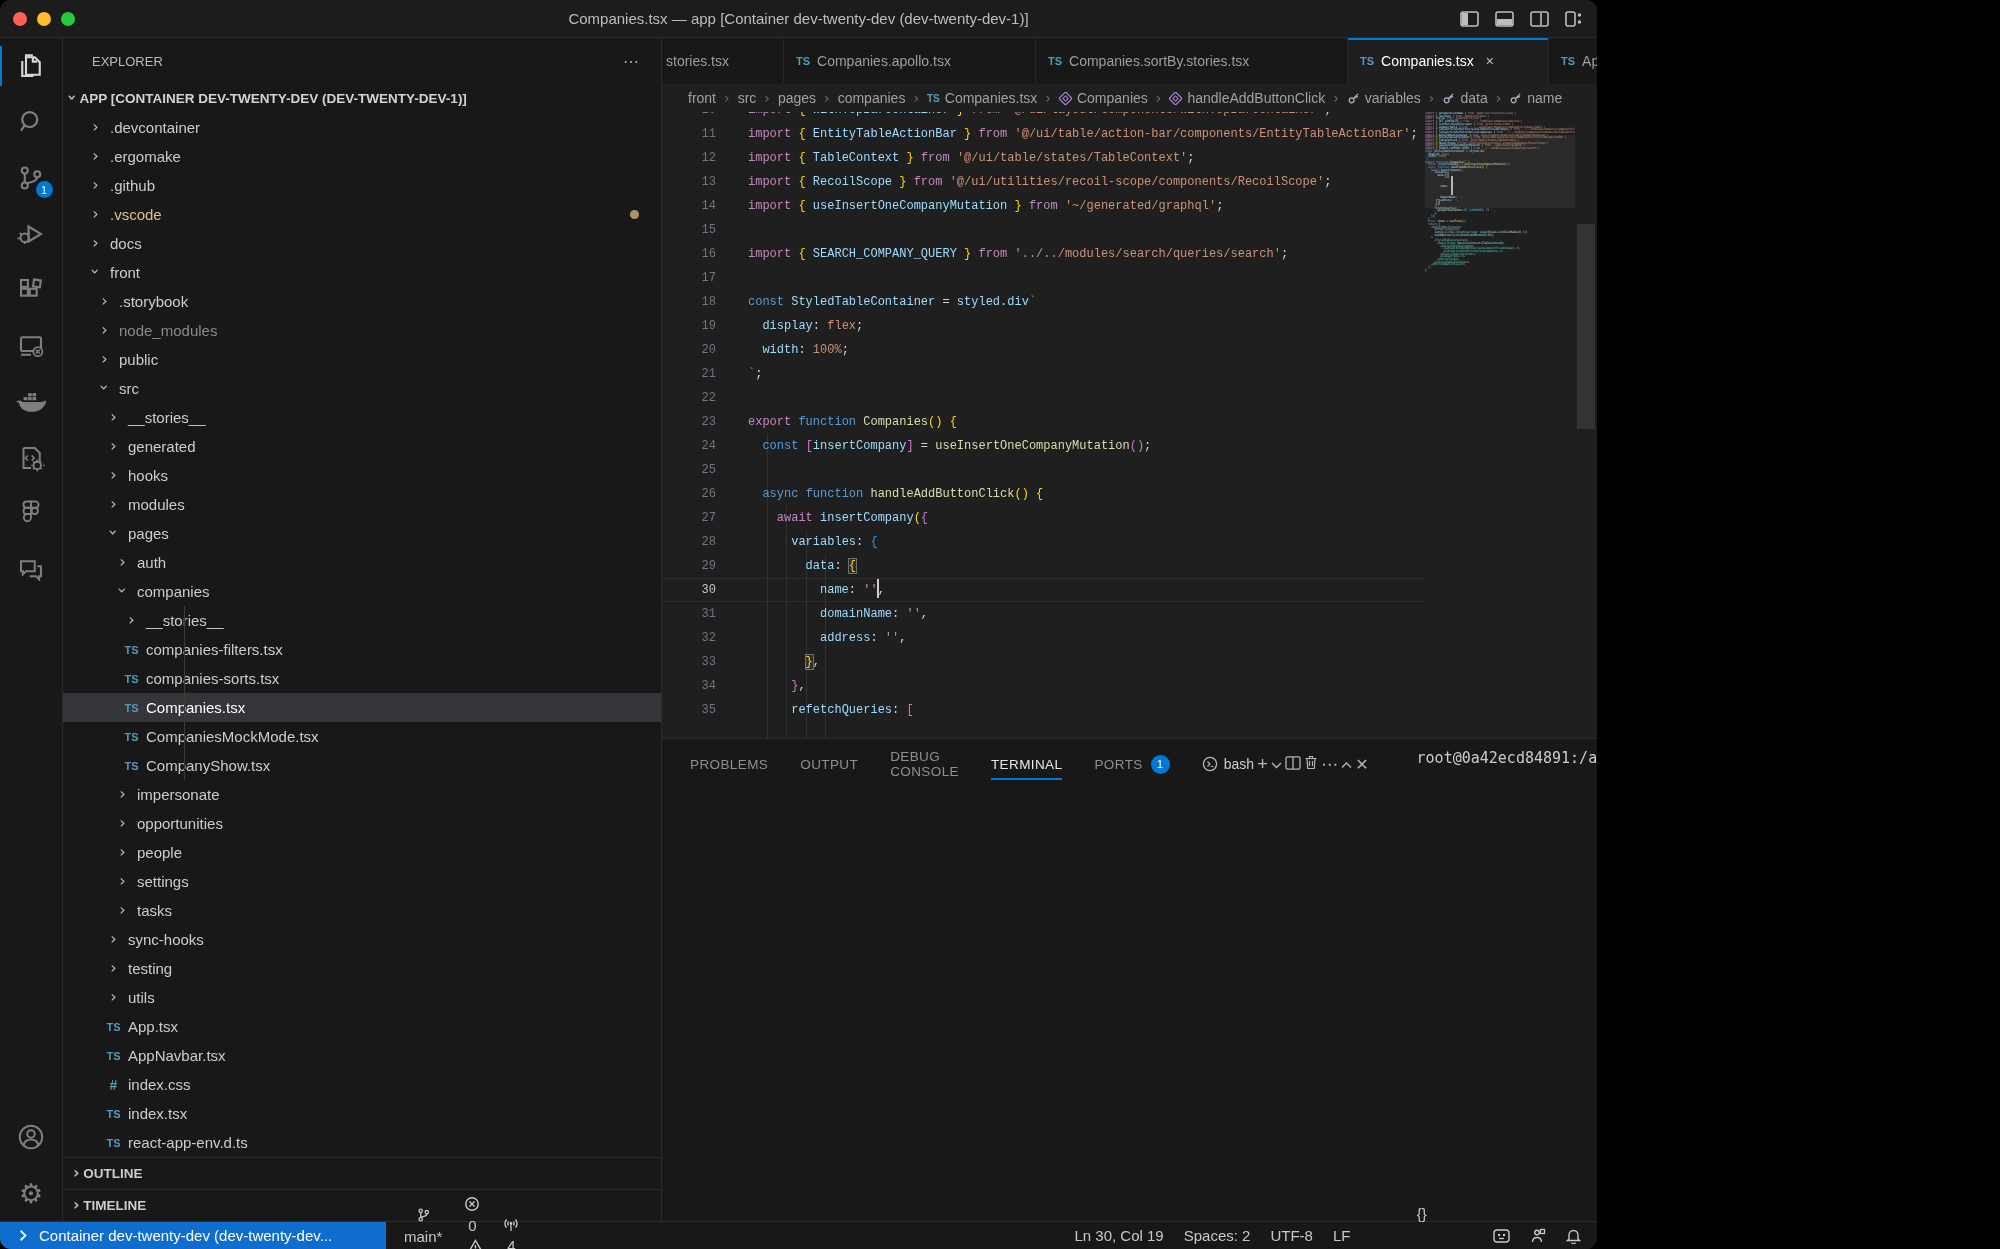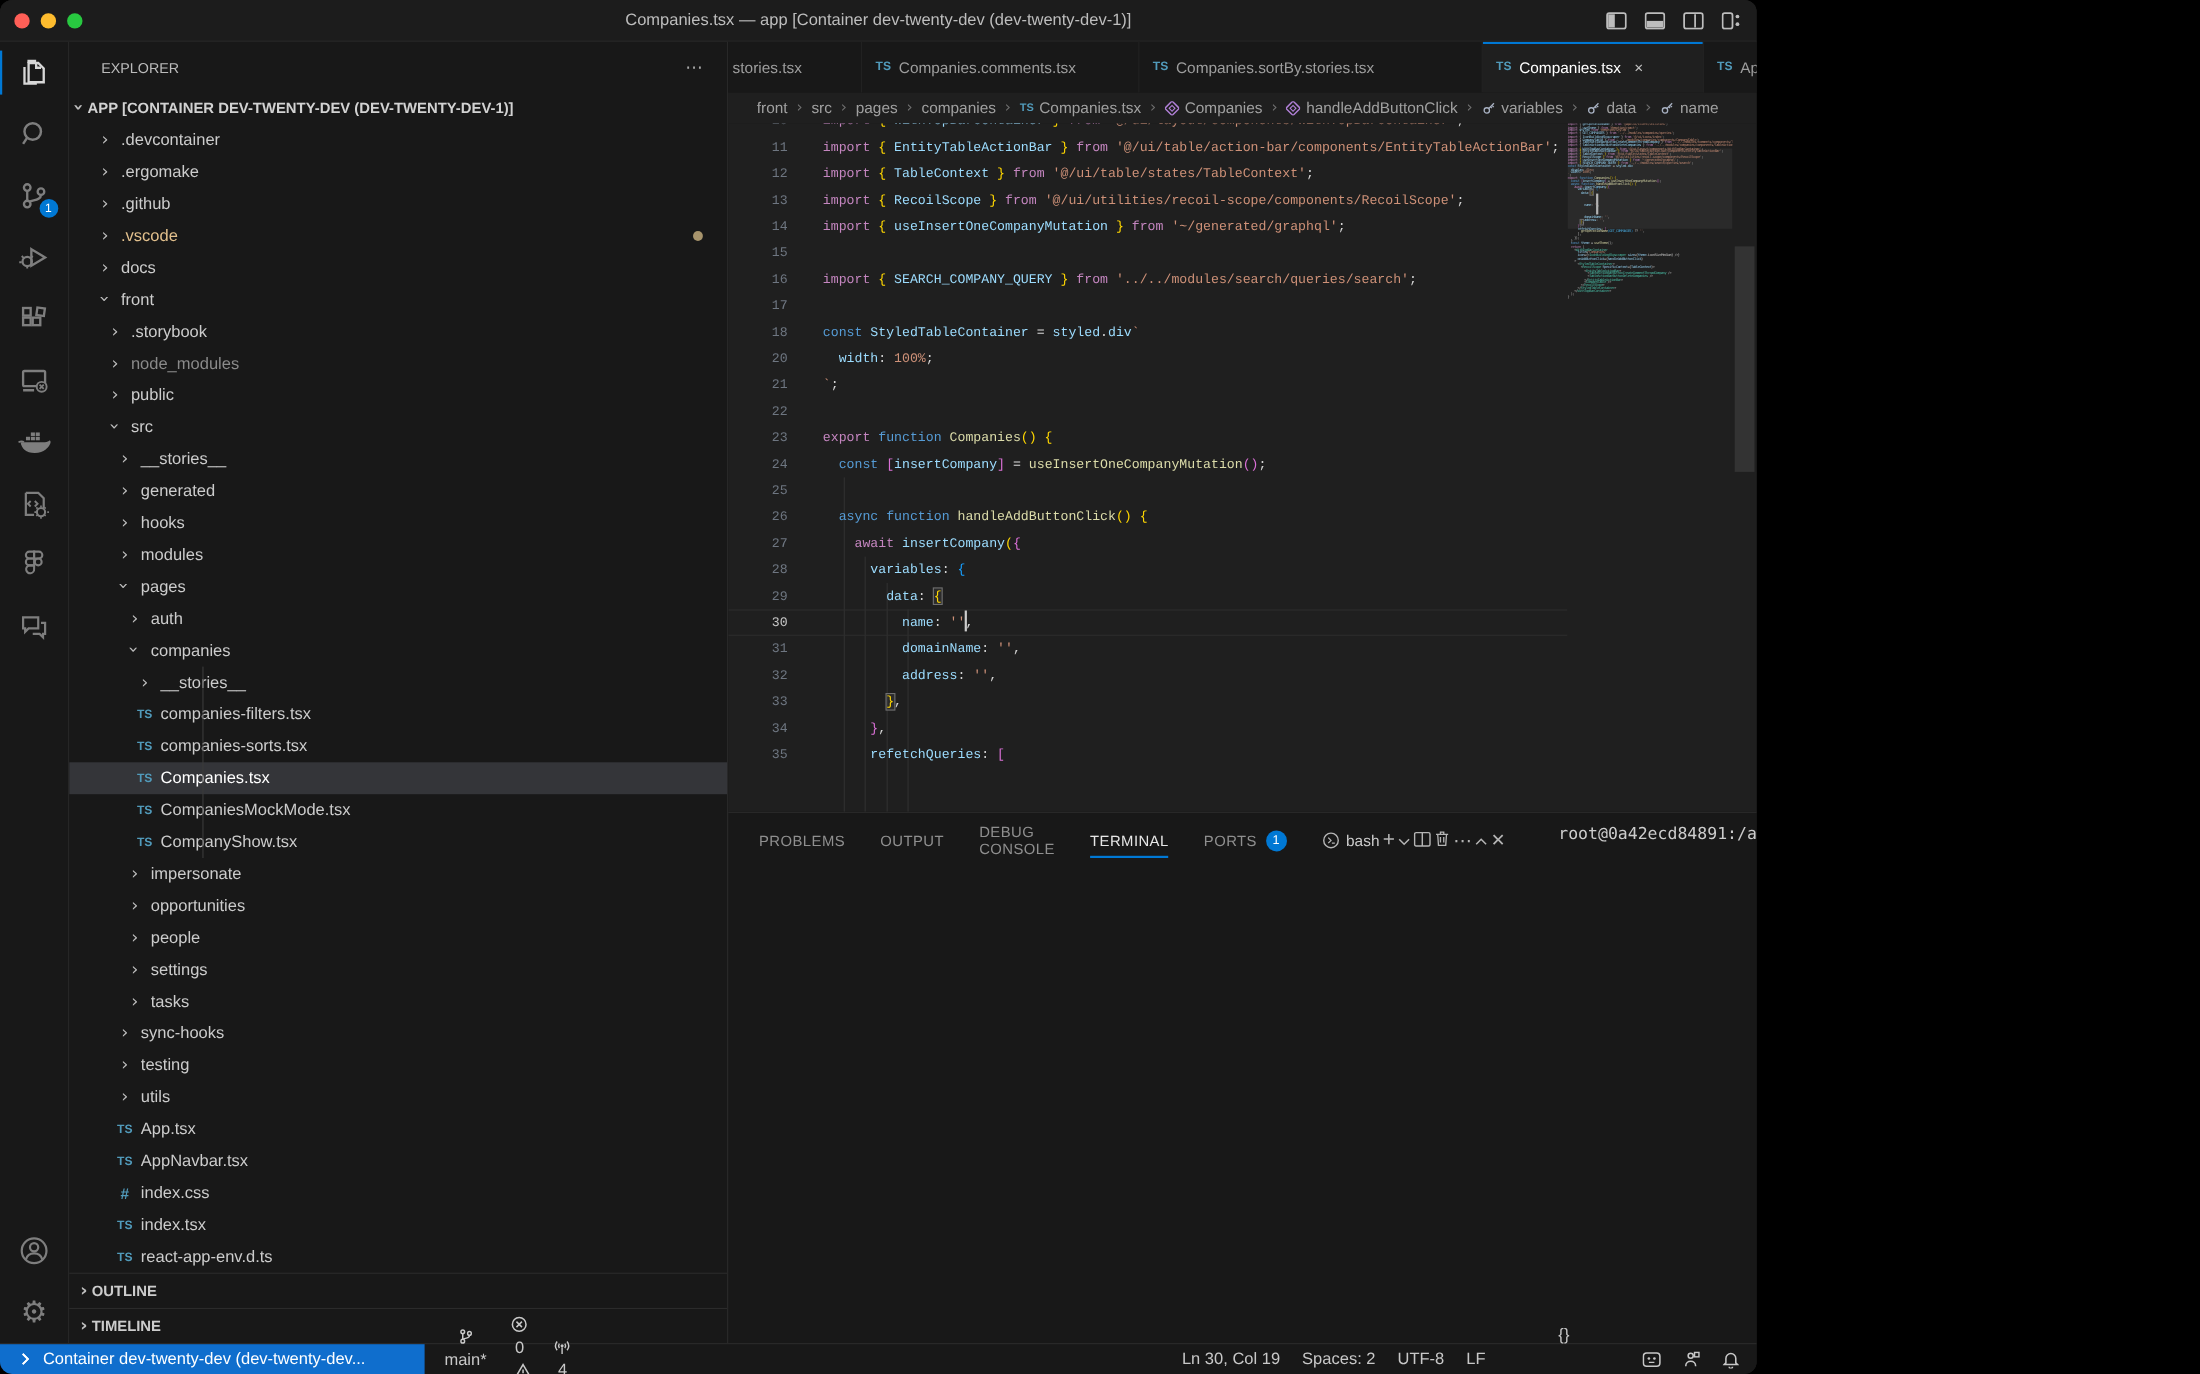--- a/index.html
+++ b/index.html
@@ -487,21 +487,21 @@
       </div>
     </div>
 
     <div class="egroup">
       <div class="tabbar" id="tabbar">
           <div class="tab partial" style="width: 122px;">
             <span>stories.tsx</span>
           </div>
           <div class="tab" style="width: 252px;">
             <span class="ficon">TS</span>
-            <span>Companies.comments.tsx</span>
+            <span>Companies.apollo.tsx</span>
           </div>
           <div class="tab" style="width: 312px;">
             <span class="ficon">TS</span>
             <span>Companies.sortBy.stories.tsx</span>
           </div>
           <div class="tab active" style="width: 201px;">
             <span class="ficon">TS</span>
             <span>Companies.tsx</span>
             <span class="close">×</span>
           </div>
@@ -592,20 +592,21 @@
         <div class="codearea" id="codearea">
             <div class="cl" style="margin-top: -14px;"><span class="ln">10</span><span class="lc"><span class="tk-kw">import</span><span class="tk-pl"> </span><span class="tk-b1">{</span><span class="tk-pl"> </span><span class="tk-vr">WithTopBarContainer</span><span class="tk-pl"> </span><span class="tk-b1">}</span><span class="tk-pl"> </span><span class="tk-kw">from</span><span class="tk-pl"> </span><span class="tk-sr">'@/ui/layout/components/WithTopBarContainer'</span><span class="tk-pl">;</span></span></div>
             <div class="cl"><span class="ln">11</span><span class="lc"><span class="tk-kw">import</span><span class="tk-pl"> </span><span class="tk-b1">{</span><span class="tk-pl"> </span><span class="tk-vr">EntityTableActionBar</span><span class="tk-pl"> </span><span class="tk-b1">}</span><span class="tk-pl"> </span><span class="tk-kw">from</span><span class="tk-pl"> </span><span class="tk-sr">'@/ui/table/action-bar/components/EntityTableActionBar'</span><span class="tk-pl">;</span></span></div>
             <div class="cl"><span class="ln">12</span><span class="lc"><span class="tk-kw">import</span><span class="tk-pl"> </span><span class="tk-b1">{</span><span class="tk-pl"> </span><span class="tk-vr">TableContext</span><span class="tk-pl"> </span><span class="tk-b1">}</span><span class="tk-pl"> </span><span class="tk-kw">from</span><span class="tk-pl"> </span><span class="tk-sr">'@/ui/table/states/TableContext'</span><span class="tk-pl">;</span></span></div>
             <div class="cl"><span class="ln">13</span><span class="lc"><span class="tk-kw">import</span><span class="tk-pl"> </span><span class="tk-b1">{</span><span class="tk-pl"> </span><span class="tk-vr">RecoilScope</span><span class="tk-pl"> </span><span class="tk-b1">}</span><span class="tk-pl"> </span><span class="tk-kw">from</span><span class="tk-pl"> </span><span class="tk-sr">'@/ui/utilities/recoil-scope/components/RecoilScope'</span><span class="tk-pl">;</span></span></div>
             <div class="cl"><span class="ln">14</span><span class="lc"><span class="tk-kw">import</span><span class="tk-pl"> </span><span class="tk-b1">{</span><span class="tk-pl"> </span><span class="tk-vr">useInsertOneCompanyMutation</span><span class="tk-pl"> </span><span class="tk-b1">}</span><span class="tk-pl"> </span><span class="tk-kw">from</span><span class="tk-pl"> </span><span class="tk-sr">'~/generated/graphql'</span><span class="tk-pl">;</span></span></div>
             <div class="cl"><span class="ln">15</span><span class="lc"></span></div>
             <div class="cl"><span class="ln">16</span><span class="lc"><span class="tk-kw">import</span><span class="tk-pl"> </span><span class="tk-b1">{</span><span class="tk-pl"> </span><span class="tk-vr">SEARCH_COMPANY_QUERY</span><span class="tk-pl"> </span><span class="tk-b1">}</span><span class="tk-pl"> </span><span class="tk-kw">from</span><span class="tk-pl"> </span><span class="tk-sr">'../../modules/search/queries/search'</span><span class="tk-pl">;</span></span></div>
             <div class="cl"><span class="ln">17</span><span class="lc"></span></div>
             <div class="cl"><span class="ln">18</span><span class="lc"><span class="tk-st">const</span><span class="tk-pl"> </span><span class="tk-vr">StyledTableContainer</span><span class="tk-pl"> = </span><span class="tk-vr">styled</span><span class="tk-pl">.</span><span class="tk-vr">div</span><span class="tk-sr">`</span></span></div>
+            <div class="cl"><span class="ln">19</span><span class="lc"><span class="tk-pl">  </span><span class="tk-vr">display</span><span class="tk-pl">: </span><span class="tk-sr">flex</span><span class="tk-pl">;</span></span></div>
             <div class="cl"><span class="ln">20</span><span class="lc"><span class="tk-pl">  </span><span class="tk-vr">width</span><span class="tk-pl">: </span><span class="tk-sr">100%</span><span class="tk-pl">;</span></span></div>
             <div class="cl"><span class="ln">21</span><span class="lc"><span class="tk-sr">`</span><span class="tk-pl">;</span></span></div>
             <div class="cl"><span class="ln">22</span><span class="lc"></span></div>
             <div class="cl"><span class="ln">23</span><span class="lc"><span class="tk-kw">export</span><span class="tk-pl"> </span><span class="tk-st">function</span><span class="tk-pl"> </span><span class="tk-fn">Companies</span><span class="tk-b1">()</span><span class="tk-pl"> </span><span class="tk-b1">{</span></span></div>
             <div class="cl"><span class="ln">24</span><span class="lc"><span class="tk-pl">  </span><span class="tk-st">const</span><span class="tk-pl"> </span><span class="tk-b2">[</span><span class="tk-vr">insertCompany</span><span class="tk-b2">]</span><span class="tk-pl"> = </span><span class="tk-fn">useInsertOneCompanyMutation</span><span class="tk-b2">()</span><span class="tk-pl">;</span></span></div>
             <div class="cl"><span class="ln">25</span><span class="lc"></span></div>
             <div class="cl"><span class="ln">26</span><span class="lc"><span class="tk-pl">  </span><span class="tk-st">async</span><span class="tk-pl"> </span><span class="tk-st">function</span><span class="tk-pl"> </span><span class="tk-fn">handleAddButtonClick</span><span class="tk-b1">()</span><span class="tk-pl"> </span><span class="tk-b1">{</span></span></div>
             <div class="cl"><span class="ln">27</span><span class="lc"><span class="tk-pl">    </span><span class="tk-kw">await</span><span class="tk-pl"> </span><span class="tk-vr">insertCompany</span><span class="tk-b1">(</span><span class="tk-b2">{</span></span></div>
             <div class="cl"><span class="ln">28</span><span class="lc"><span class="tk-pl">      </span><span class="tk-vr">variables</span><span class="tk-pl">: </span><span class="tk-b3">{</span></span></div>
             <div class="cl"><span class="ln">29</span><span class="lc"><span class="tk-pl">        </span><span class="tk-vr">data</span><span class="tk-pl">: </span><span class="tk-bm">{</span></span></div>

